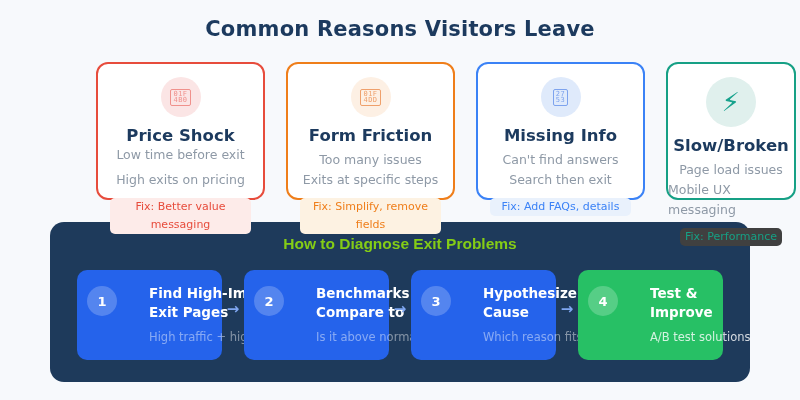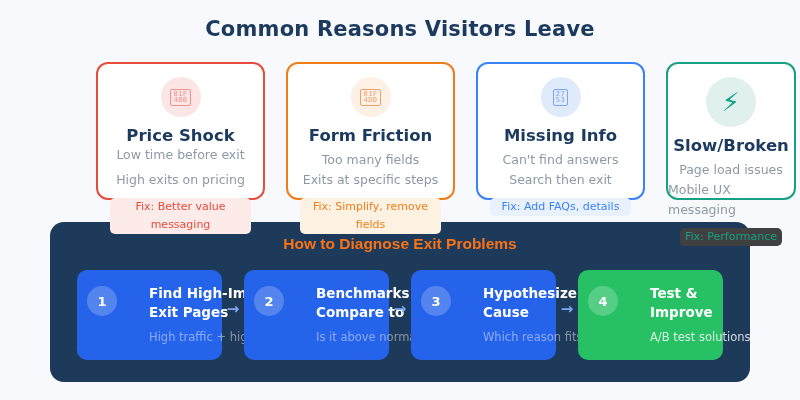--- a/index.html
+++ b/index.html
@@ -82,21 +82,21 @@
   
   .panel {
     width: 700px;
     height: 160px;
     margin: 22px auto 0 auto;
     border-radius: 14px;
     padding-top: 13px;
   }
   .panel-title {
     text-align: center;
-    color: #f97316;
+    color: #84cc16;
     font-family: "Liberation Sans", sans-serif;
     font-size: 15.5px;
     font-weight: bold;
   }
   .steps-row {
     margin-top: 17px;
     display: flex;
     justify-content: center;
     align-items: flex-start;
   }
@@ -161,21 +161,21 @@
   </div>
 
   <div class="card w-std" style="border-color: rgb(239, 126, 26);">
     <div class="icon-circle" style="background: rgb(253, 240, 228); color: rgb(239, 160, 107);">
       <span class="hexbox">
         <span>01F</span>
         <span>4DD</span>
       </span>
     </div>
     <div class="card-title">Form Friction</div>
-    <div class="card-line first">Too many fields</div>
+    <div class="card-line first">Too many issues</div>
     <div class="card-line">Exits at specific steps</div>
     <div class="fix-badge" style="background: rgb(253, 242, 226); color: rgb(239, 126, 26);">Fix: Simplify, remove fields</div>
   </div>
 
   <div class="card w-std" style="border-color: rgb(59, 130, 246);">
     <div class="icon-circle" style="background: rgb(223, 234, 251); color: rgb(125, 163, 238);">
       <span class="hexbox">
         <span>27</span>
         <span>53</span>
       </span>

